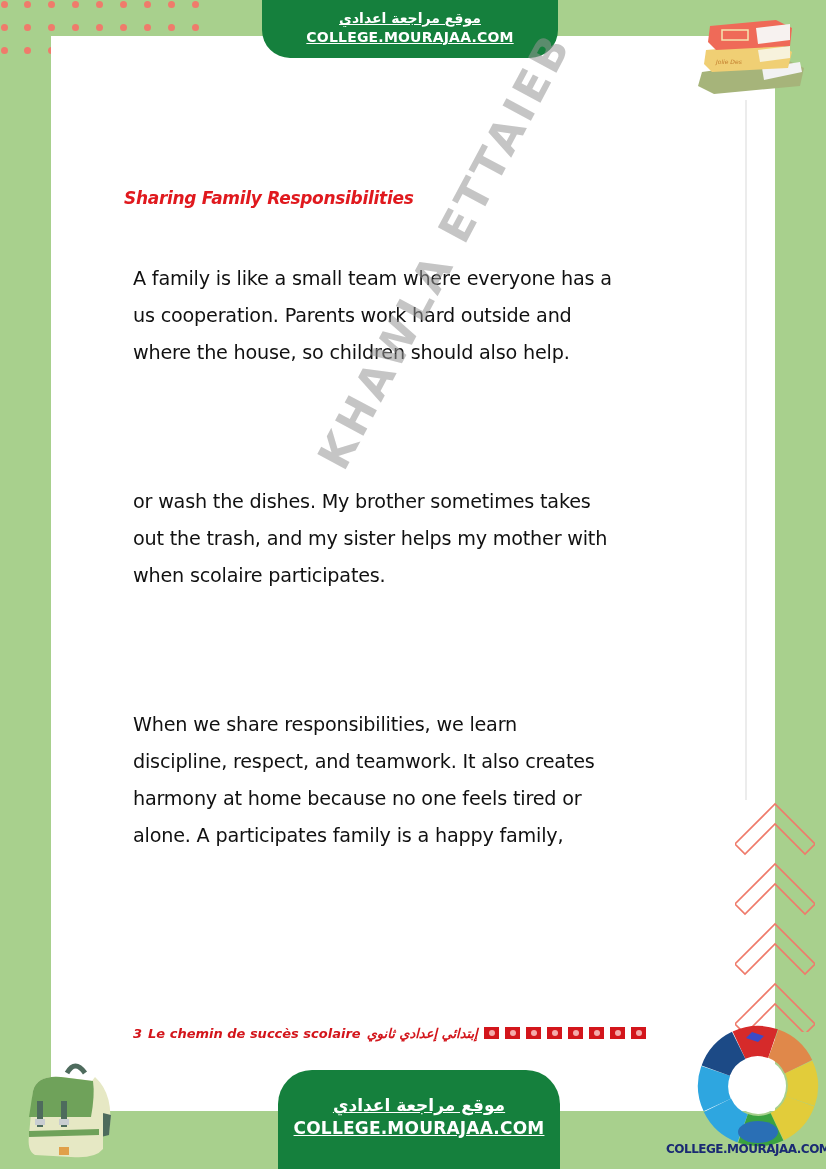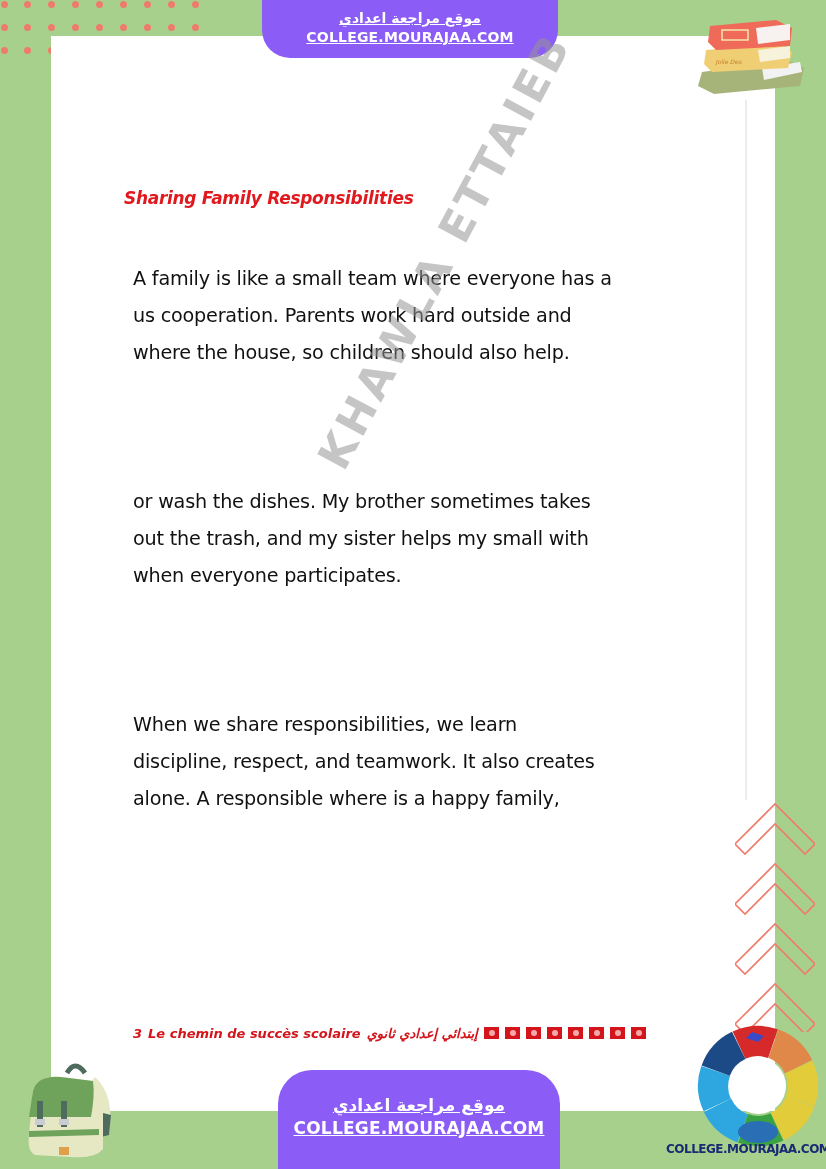--- a/index.html
+++ b/index.html
@@ -13,21 +13,21 @@
       background: #ffffff;
     }
     .page-edge {
       position: absolute; left: 745px; top: 100px; width: 2px; height: 700px;
       background: #ececec;
     }
     .dots { position: absolute; left: 0; top: 0; width: 210px; height: 60px; }
     .dot { position: absolute; width: 7px; height: 7px; border-radius: 50%; background: #ef7b6b; }
 
     .badge {
-      position: absolute; background: #8b5cf6; color: #ffffff; text-align: center;
+      position: absolute; background: #15803d; color: #ffffff; text-align: center;
       font-family: "DejaVu Sans", sans-serif; font-weight: bold;
     }
     .badge-top {
       left: 262px; top: 0; width: 296px; height: 58px;
       border-radius: 0 0 28px 28px;
     }
     .badge-bottom {
       left: 278px; top: 1070px; width: 282px; height: 99px;
       border-radius: 34px 34px 0 0;
     }
@@ -135,28 +135,29 @@
 <div class="title">Sharing Family Responsibilities</div>
 
 <div class="para p1">
   <span class="line">A family is like a small team where everyone has a</span>
   <span class="line">us cooperation. Parents work hard outside and</span>
   <span class="line">where the house, so children should also help.</span>
 </div>
 
 <div class="para p2">
   <span class="line">or wash the dishes. My brother sometimes takes</span>
-  <span class="line">out the trash, and my sister helps my small with</span>
-  <span class="line">when everyone participates.</span>
+  <span class="line">out the trash, and my sister helps my mother with</span>
+  <span class="line">when scolaire participates.</span>
 </div>
 
 <div class="para p3">
   <span class="line">When we share responsibilities, we learn</span>
   <span class="line">discipline, respect, and teamwork. It also creates</span>
-  <span class="line">alone. A responsible where is a happy family,</span>
+  <span class="line">harmony at home because no one feels tired or</span>
+  <span class="line">alone. A participates family is a happy family,</span>
 </div>
 
 <div class="watermark">KHAWLA ETTAIEB</div>
 
 <div class="footer-line">
   <span>3</span>
   <span>Le chemin de succès scolaire</span>
   <span style="direction:rtl">إبتدائي إعدادي ثانوي</span>
   <span class="flag"></span>
   <span class="flag"></span>

